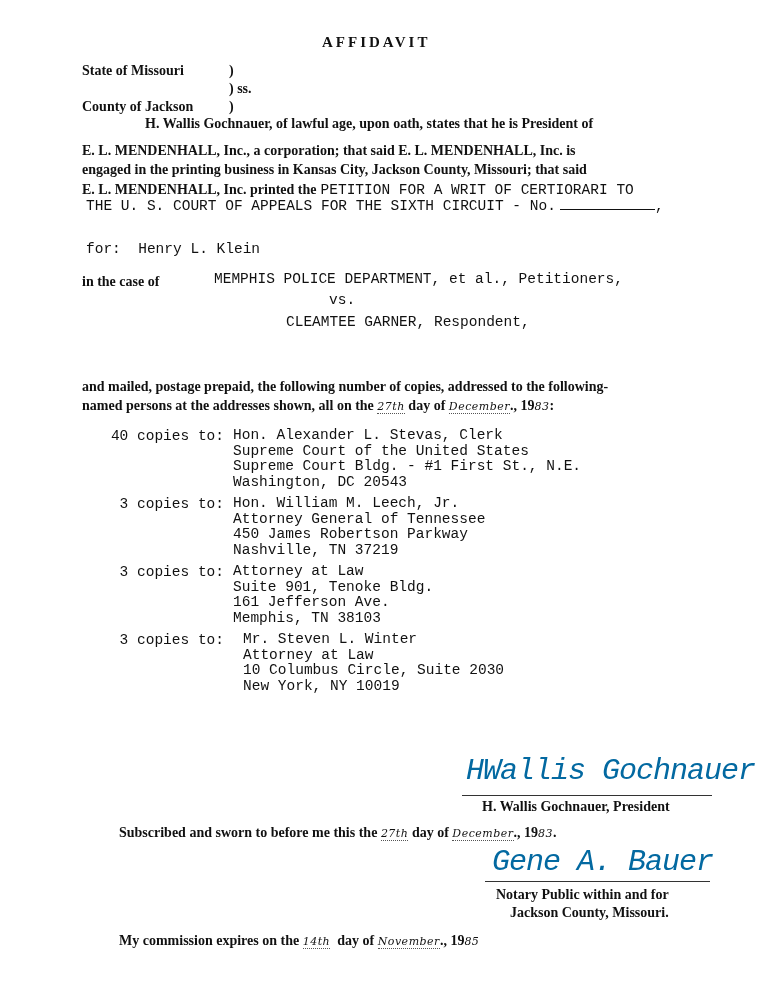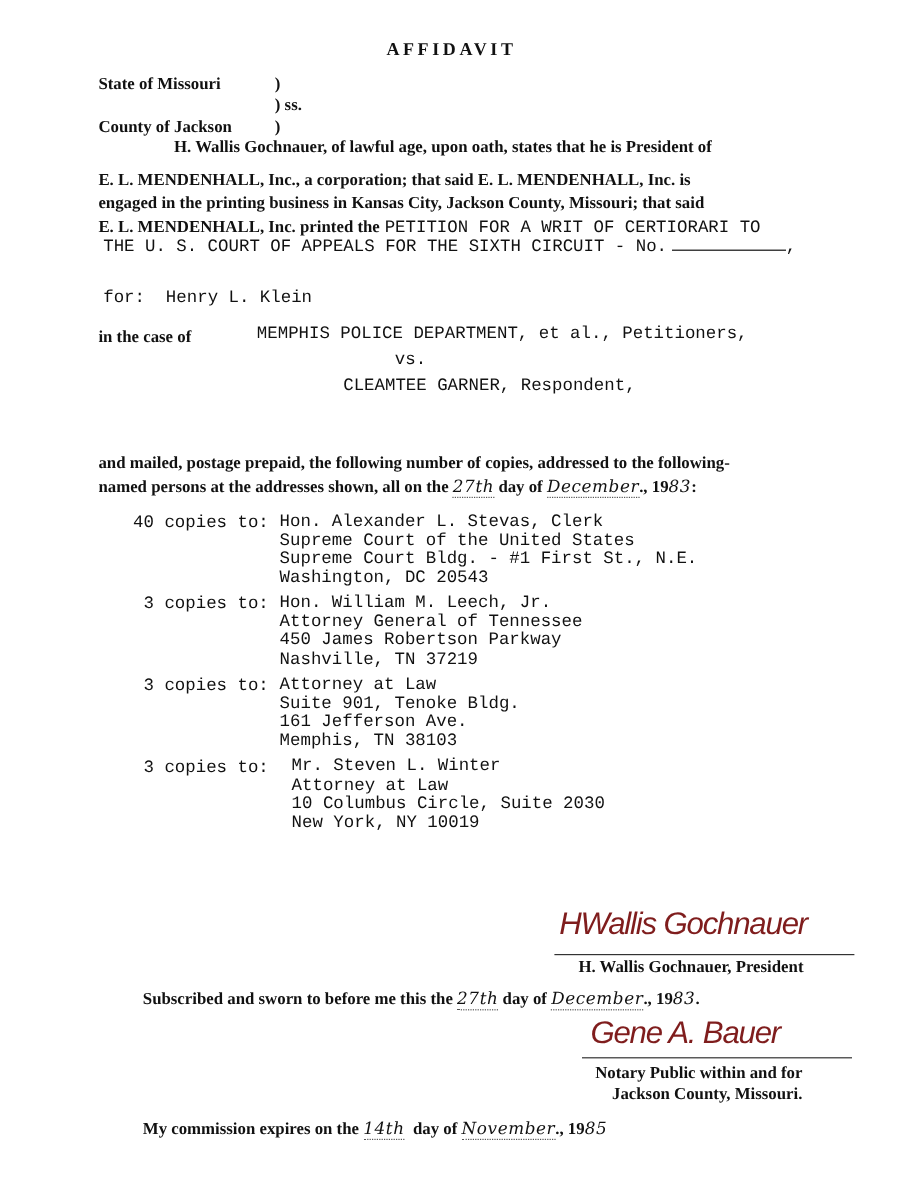--- a/index.html
+++ b/index.html
@@ -5,23 +5,23 @@
     html, body { margin: 0; padding: 0; background: #ffffff; }
     body {
       width: 768px; height: 988px; position: relative; overflow: hidden;
       color: #111111;
       font-family: "Liberation Serif", serif;
     }
     .abs { position: absolute; white-space: nowrap; }
     .serif-b { font-family: "Liberation Serif", serif; font-weight: bold; font-size: 14px; }
     .mono { font-family: "Liberation Mono", monospace; font-size: 14.5px; }
     .title { font-family: "Liberation Serif", serif; font-weight: bold; font-size: 15px; letter-spacing: 3px; }
-    .hand { font-family: "DejaVu Serif", serif; font-style: italic; font-size: 14px; font-weight: normal; letter-spacing: 0.5px; }
+    .hand { font-family: "DejaVu Serif", serif; font-style: italic; font-size: 11px; font-weight: normal; letter-spacing: 0.5px; }
     .blank { display: inline-block; border-bottom: 1px solid #111; width: 95px; height: 12px; vertical-align: baseline; }
-    .sig { font-family: Liberation Sans, sans-serif; font-style: italic; font-size: 26px; color: #7f1d1d; letter-spacing: -1px; }
+    .sig { font-family: Liberation Mono, monospace; font-style: italic; font-size: 30px; color: #0369a1; letter-spacing: -1px; }
     .dotted { border-bottom: 1px dotted #555; }
     .rec-count { display: inline-block; width: 136px; text-align: right; padding-right: 0; vertical-align: top; }
     .rec-lines { display: inline-block; vertical-align: top; margin-left: 5px; }
     .rec-lines div { line-height: 15.5px; }
   </style>
 </head>
 <body>
 
 <div class="abs title" style="left:322px; top:34px;text-align:right;">AFFIDAVIT</div>
 

